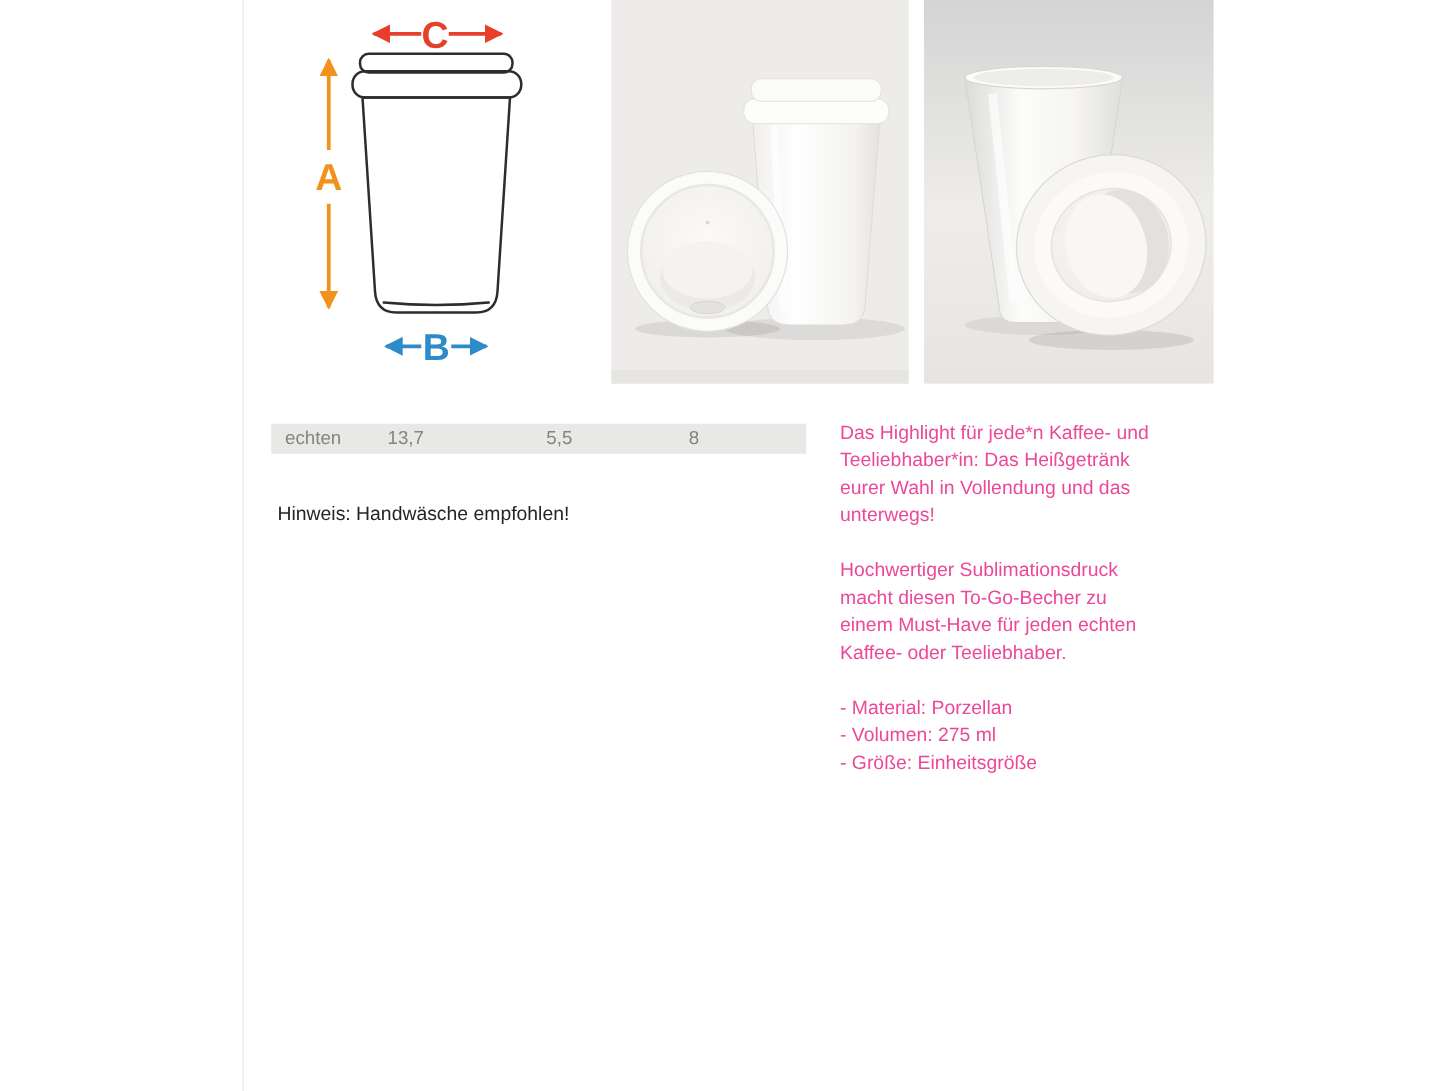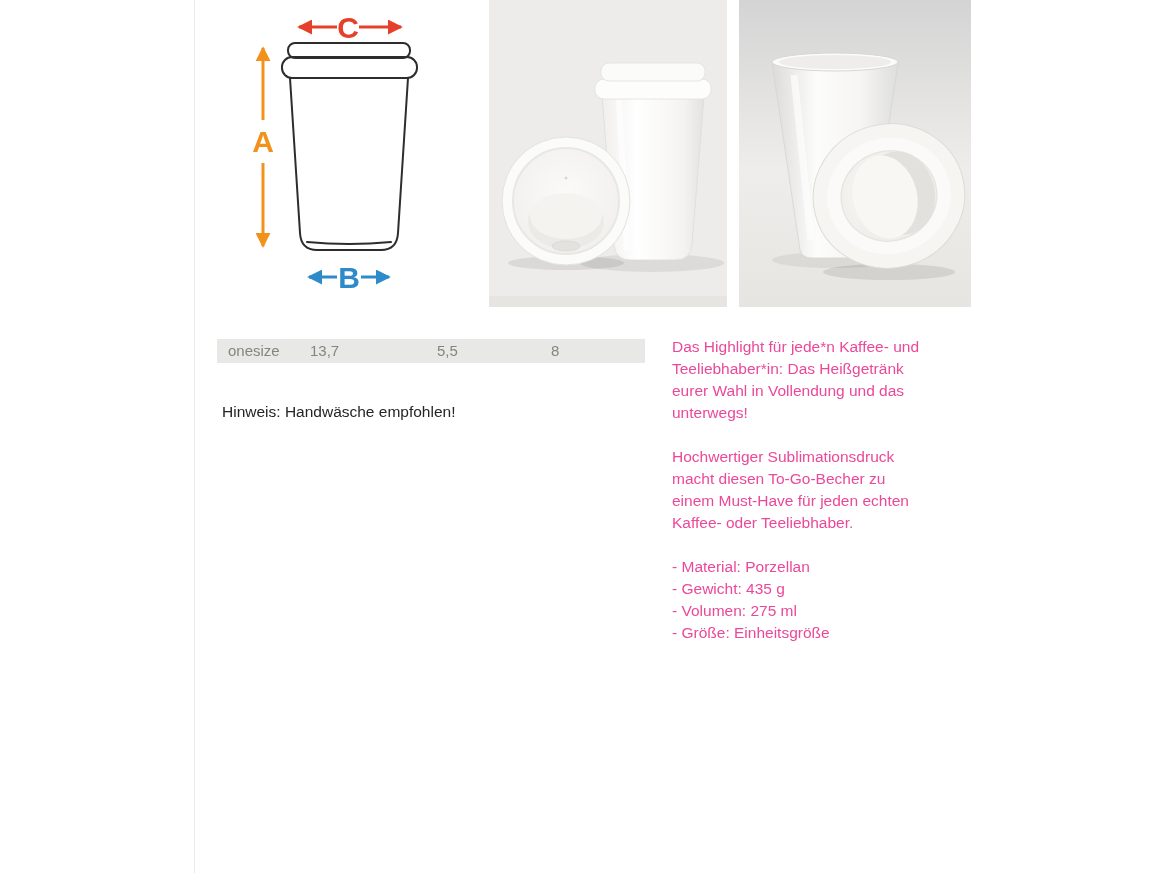--- a/index.html
+++ b/index.html
@@ -148,37 +148,36 @@
         <ellipse cx="150" cy="196" rx="62" ry="58" fill="#fbfaf8"></ellipse>
         <ellipse cx="150" cy="196" rx="48" ry="45" fill="url(#p2lid)" stroke="#e6e4e0" stroke-width="1.2"></ellipse>
         <ellipse cx="162" cy="196" rx="34" ry="42" fill="#e3e1dd"></ellipse>
         <ellipse cx="146" cy="196" rx="32" ry="42" fill="#f8f7f4"></ellipse>
       </g>
     </svg>
   </div>
 
   <div class="size-table">
     <div class="trow tdata">
-      <div class="tcell">onesize</div>
+      <div class="tcell">echten</div>
       <div class="tcell">13,7</div>
       <div class="tcell">5,5</div>
       <div class="tcell">8</div>
     </div>
   </div>
 
   <div class="note">Hinweis: Handwäsche empfohlen!</div>
 
   <div class="description">
     <p>Das Highlight für jede*n Kaffee- und
 Teeliebhaber*in: Das Heißgetränk
 eurer Wahl in Vollendung und das
 unterwegs!</p>
     <p>Hochwertiger Sublimationsdruck
 macht diesen To-Go-Becher zu
 einem Must-Have für jeden echten
 Kaffee- oder Teeliebhaber.</p>
     <div class="bullet">- Material: Porzellan</div>
-    <div class="bullet">- Gewicht: 435 g</div>
     <div class="bullet">- Volumen: 275 ml</div>
     <div class="bullet">- Größe: Einheitsgröße</div>
   </div>
 
 </div>
 
 </body></html>

